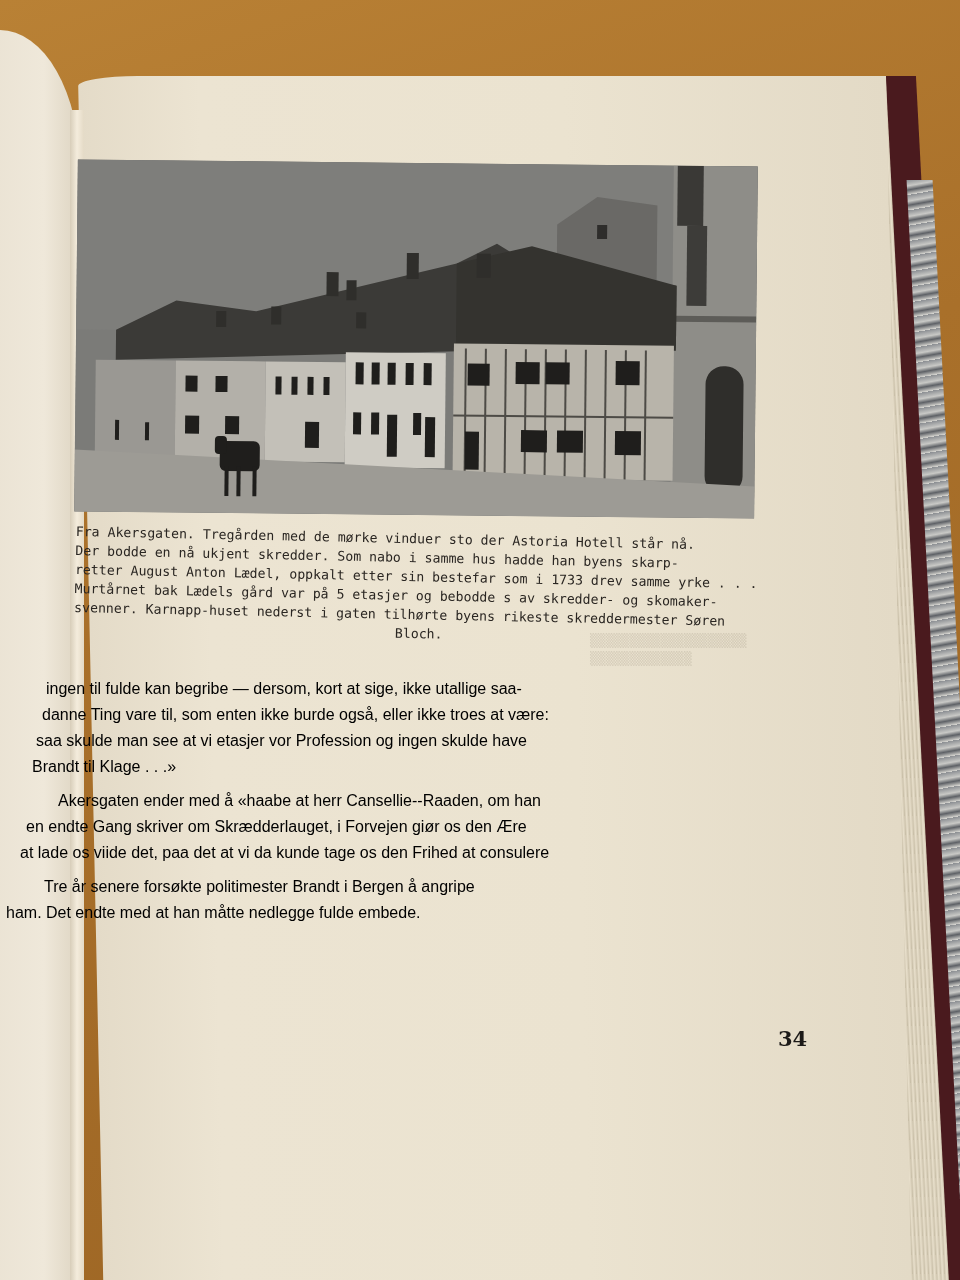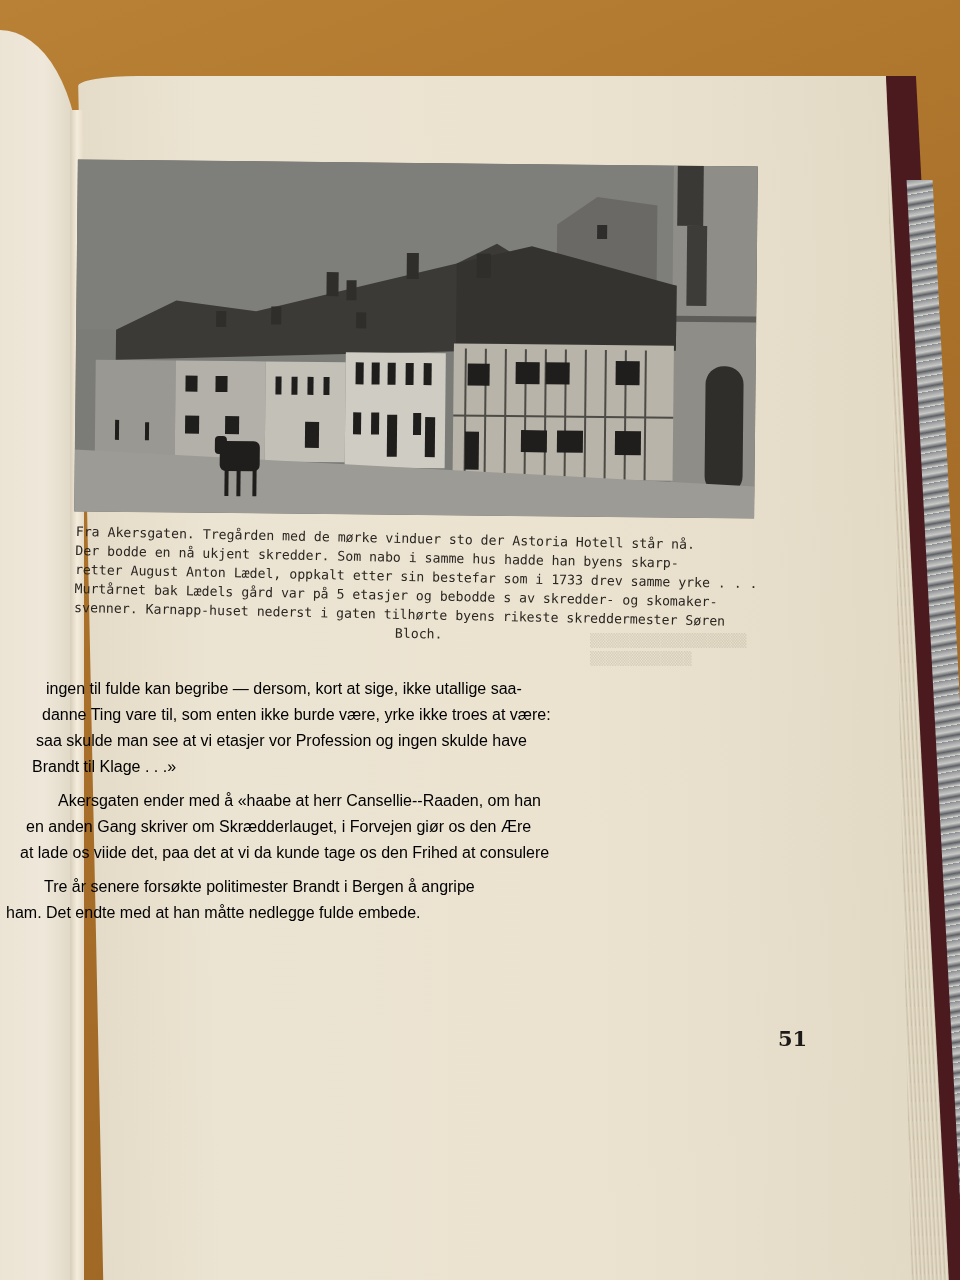--- a/index.html
+++ b/index.html
@@ -191,31 +191,31 @@
     <span class="line">Murtårnet bak Lædels gård var på 5 etasjer og bebodde s av skredder- og skomaker-</span>
     <span class="line">svenner. Karnapp-huset nederst i gaten tilhørte byens rikeste skreddermester Søren</span>
     <span class="line center">Bloch.</span>
   </div>
 
   <div class="ghost">▒▒▒▒▒▒▒▒▒▒▒▒▒▒▒▒▒▒▒▒<br>▒▒▒▒▒▒▒▒▒▒▒▒▒</div>
 
   <div class="body-text">
     <div>
       <span class="line" style="padding-left:40px">ingen til fulde kan begribe — dersom, kort at sige, ikke utallige saa-</span>
-      <span class="line" style="padding-left:36px">danne Ting vare til, som enten ikke burde være, yrke ikke troes at være:</span>
+      <span class="line" style="padding-left:36px">danne Ting vare til, som enten ikke burde også, eller ikke troes at være:</span>
       <span class="line" style="padding-left:30px">saa skulde man see at vi etasjer vor Profession og ingen skulde have</span>
       <span class="line" style="padding-left:26px">Brandt til Klage . . .»</span>
     </div>
     <div class="gap"></div>
     <div>
       <span class="line" style="padding-left:52px">Akersgaten ender med å «haabe at herr Cansellie--Raaden, om han</span>
-      <span class="line" style="padding-left:20px">en anden Gang skriver om Skrædderlauget, i Forvejen giør os den Ære</span>
+      <span class="line" style="padding-left:20px">en endte Gang skriver om Skrædderlauget, i Forvejen giør os den Ære</span>
       <span class="line" style="padding-left:14px">at lade os viide det, paa det at vi da kunde tage os den Frihed at consulere</span>
     </div>
     <div class="gap"></div>
     <div>
       <span class="line" style="padding-left:38px">Tre år senere forsøkte politimester Brandt i Bergen å angripe</span>
       <span class="line" style="padding-left:0px">ham. Det endte med at han måtte nedlegge fulde embede.</span>
     </div>
   </div>
 
-  <div class="page-number">51</div>
+  <div class="page-number">34</div>
 </div>
 
 </body></html>

